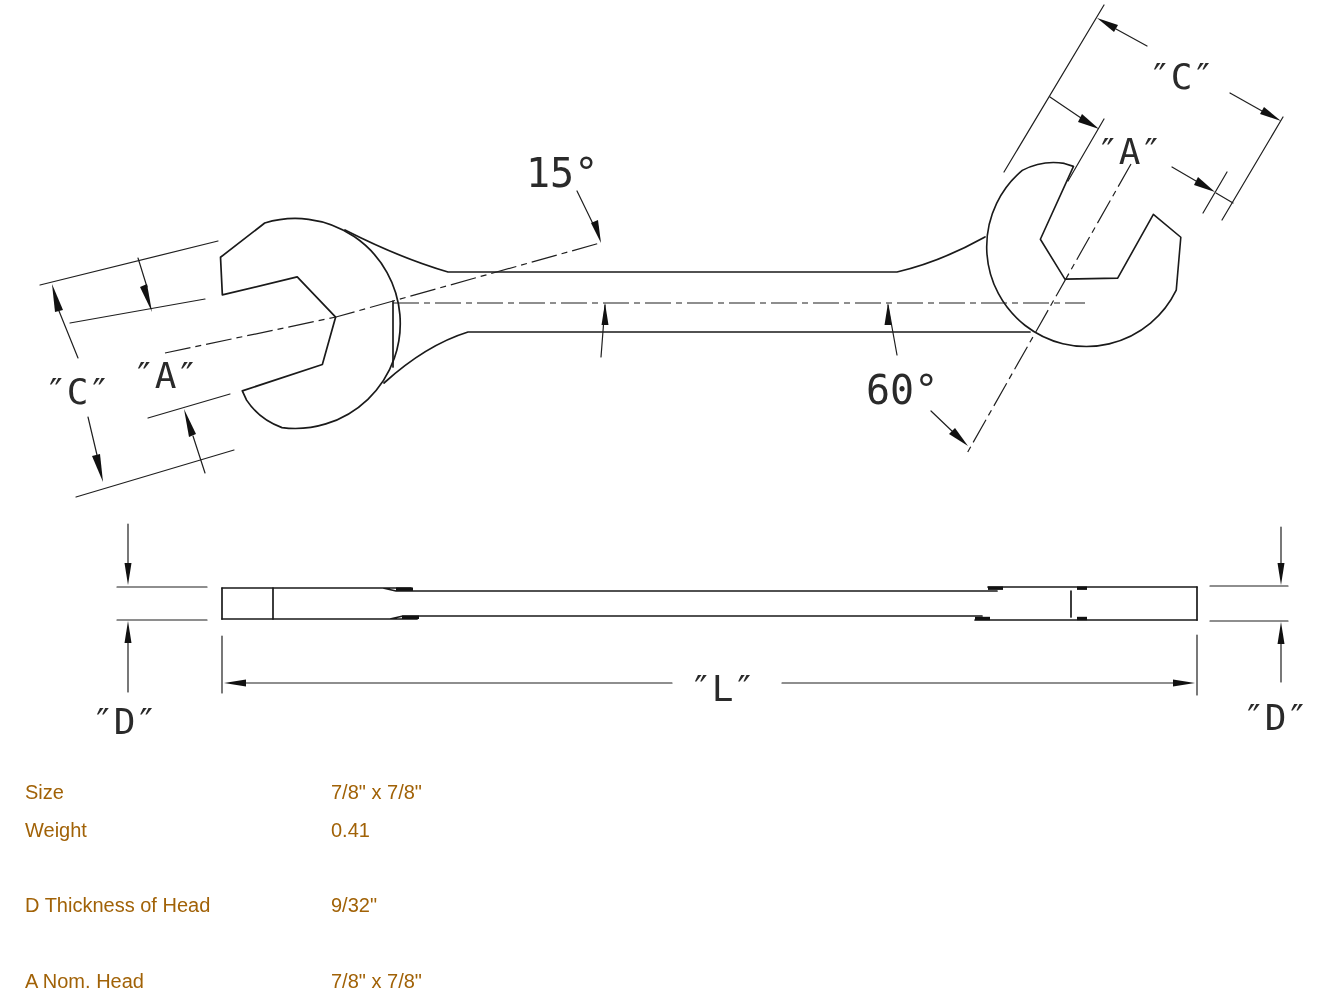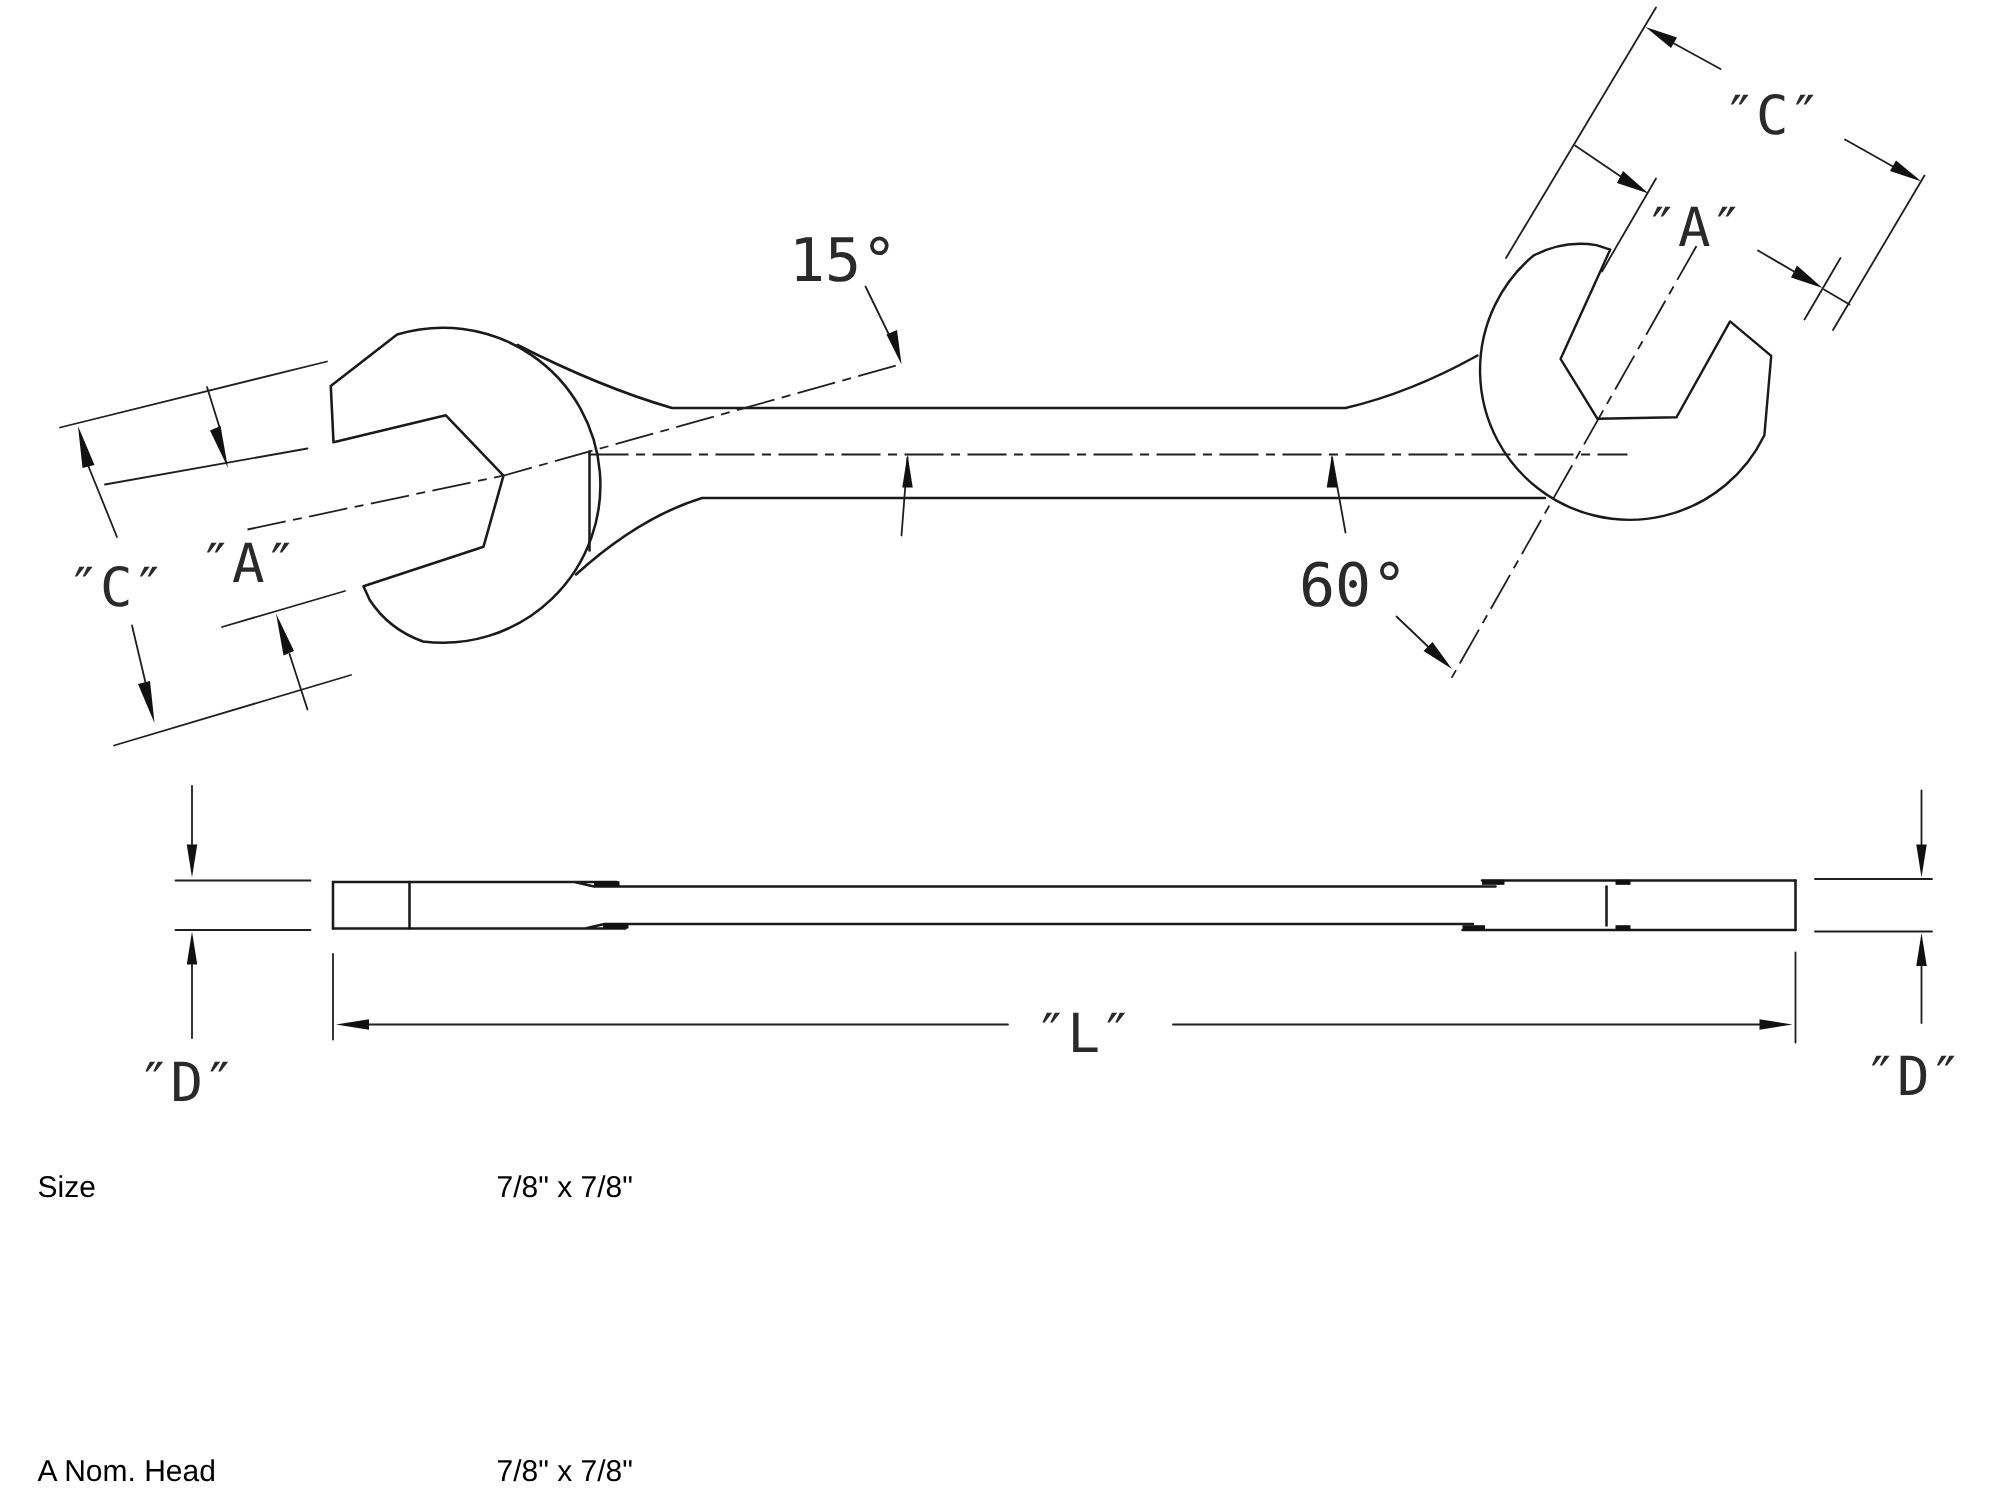--- a/index.html
+++ b/index.html
@@ -6,21 +6,21 @@
   .page{position:relative;width:1328px;height:998px;background:#ffffff;overflow:hidden;
         font-family:"Liberation Sans", sans-serif;}
   svg{position:absolute;left:0;top:0;}
   .outline{fill:none;stroke:#1a1a1a;stroke-width:1.7;stroke-linejoin:round;stroke-linecap:round;}
   .dim{fill:none;stroke:#1f1f1f;stroke-width:1.2;stroke-linecap:round;}
   .cl{fill:none;stroke:#1f1f1f;stroke-width:1.2;stroke-dasharray:26 5 6 5;stroke-linecap:butt;}
   .thick{fill:none;stroke:#111;stroke-width:3.4;stroke-linecap:butt;}
   .ah{fill:#111;stroke:none;}
   .cadtext{fill:#2a2a2a;font-family:"DejaVu Sans Mono","DejaVu Sans",monospace;}
   .spec-table{position:absolute;left:0;top:0;width:100%;height:100%;}
-  .spec-row{position:absolute;left:0;width:1328px;height:30px;font-size:20px;color:#000000;}
+  .spec-row{position:absolute;left:0;width:1328px;height:30px;font-size:20px;color:#a16207;}
   .spec-label{position:absolute;left:25px;white-space:nowrap;}
   .spec-value{position:absolute;left:331px;white-space:nowrap;}
 </style>
 </head>
 <body>
 
 <div class="page">
 
   <svg width="1328" height="760" viewBox="0 0 1328 760">
 
@@ -141,18 +141,26 @@
         <text class="cadtext" x="690" y="701" font-size="36">″L″</text>
       </g>
     </g>
   </svg>
 
   <div class="spec-table">
     <div class="spec-row" style="top:781px">
       <span class="spec-label">Size</span>
       <span class="spec-value">7/8" x 7/8"</span>
     </div>
+    <div class="spec-row" style="top:819px">
+      <span class="spec-label">Weight</span>
+      <span class="spec-value">0.41</span>
+    </div>
+    <div class="spec-row" style="top:894px">
+      <span class="spec-label">D Thickness of Head</span>
+      <span class="spec-value">9/32"</span>
+    </div>
     <div class="spec-row" style="top:970px">
       <span class="spec-label">A Nom. Head</span>
       <span class="spec-value">7/8" x 7/8"</span>
     </div>
   </div>
 </div>
 
 </body></html>

